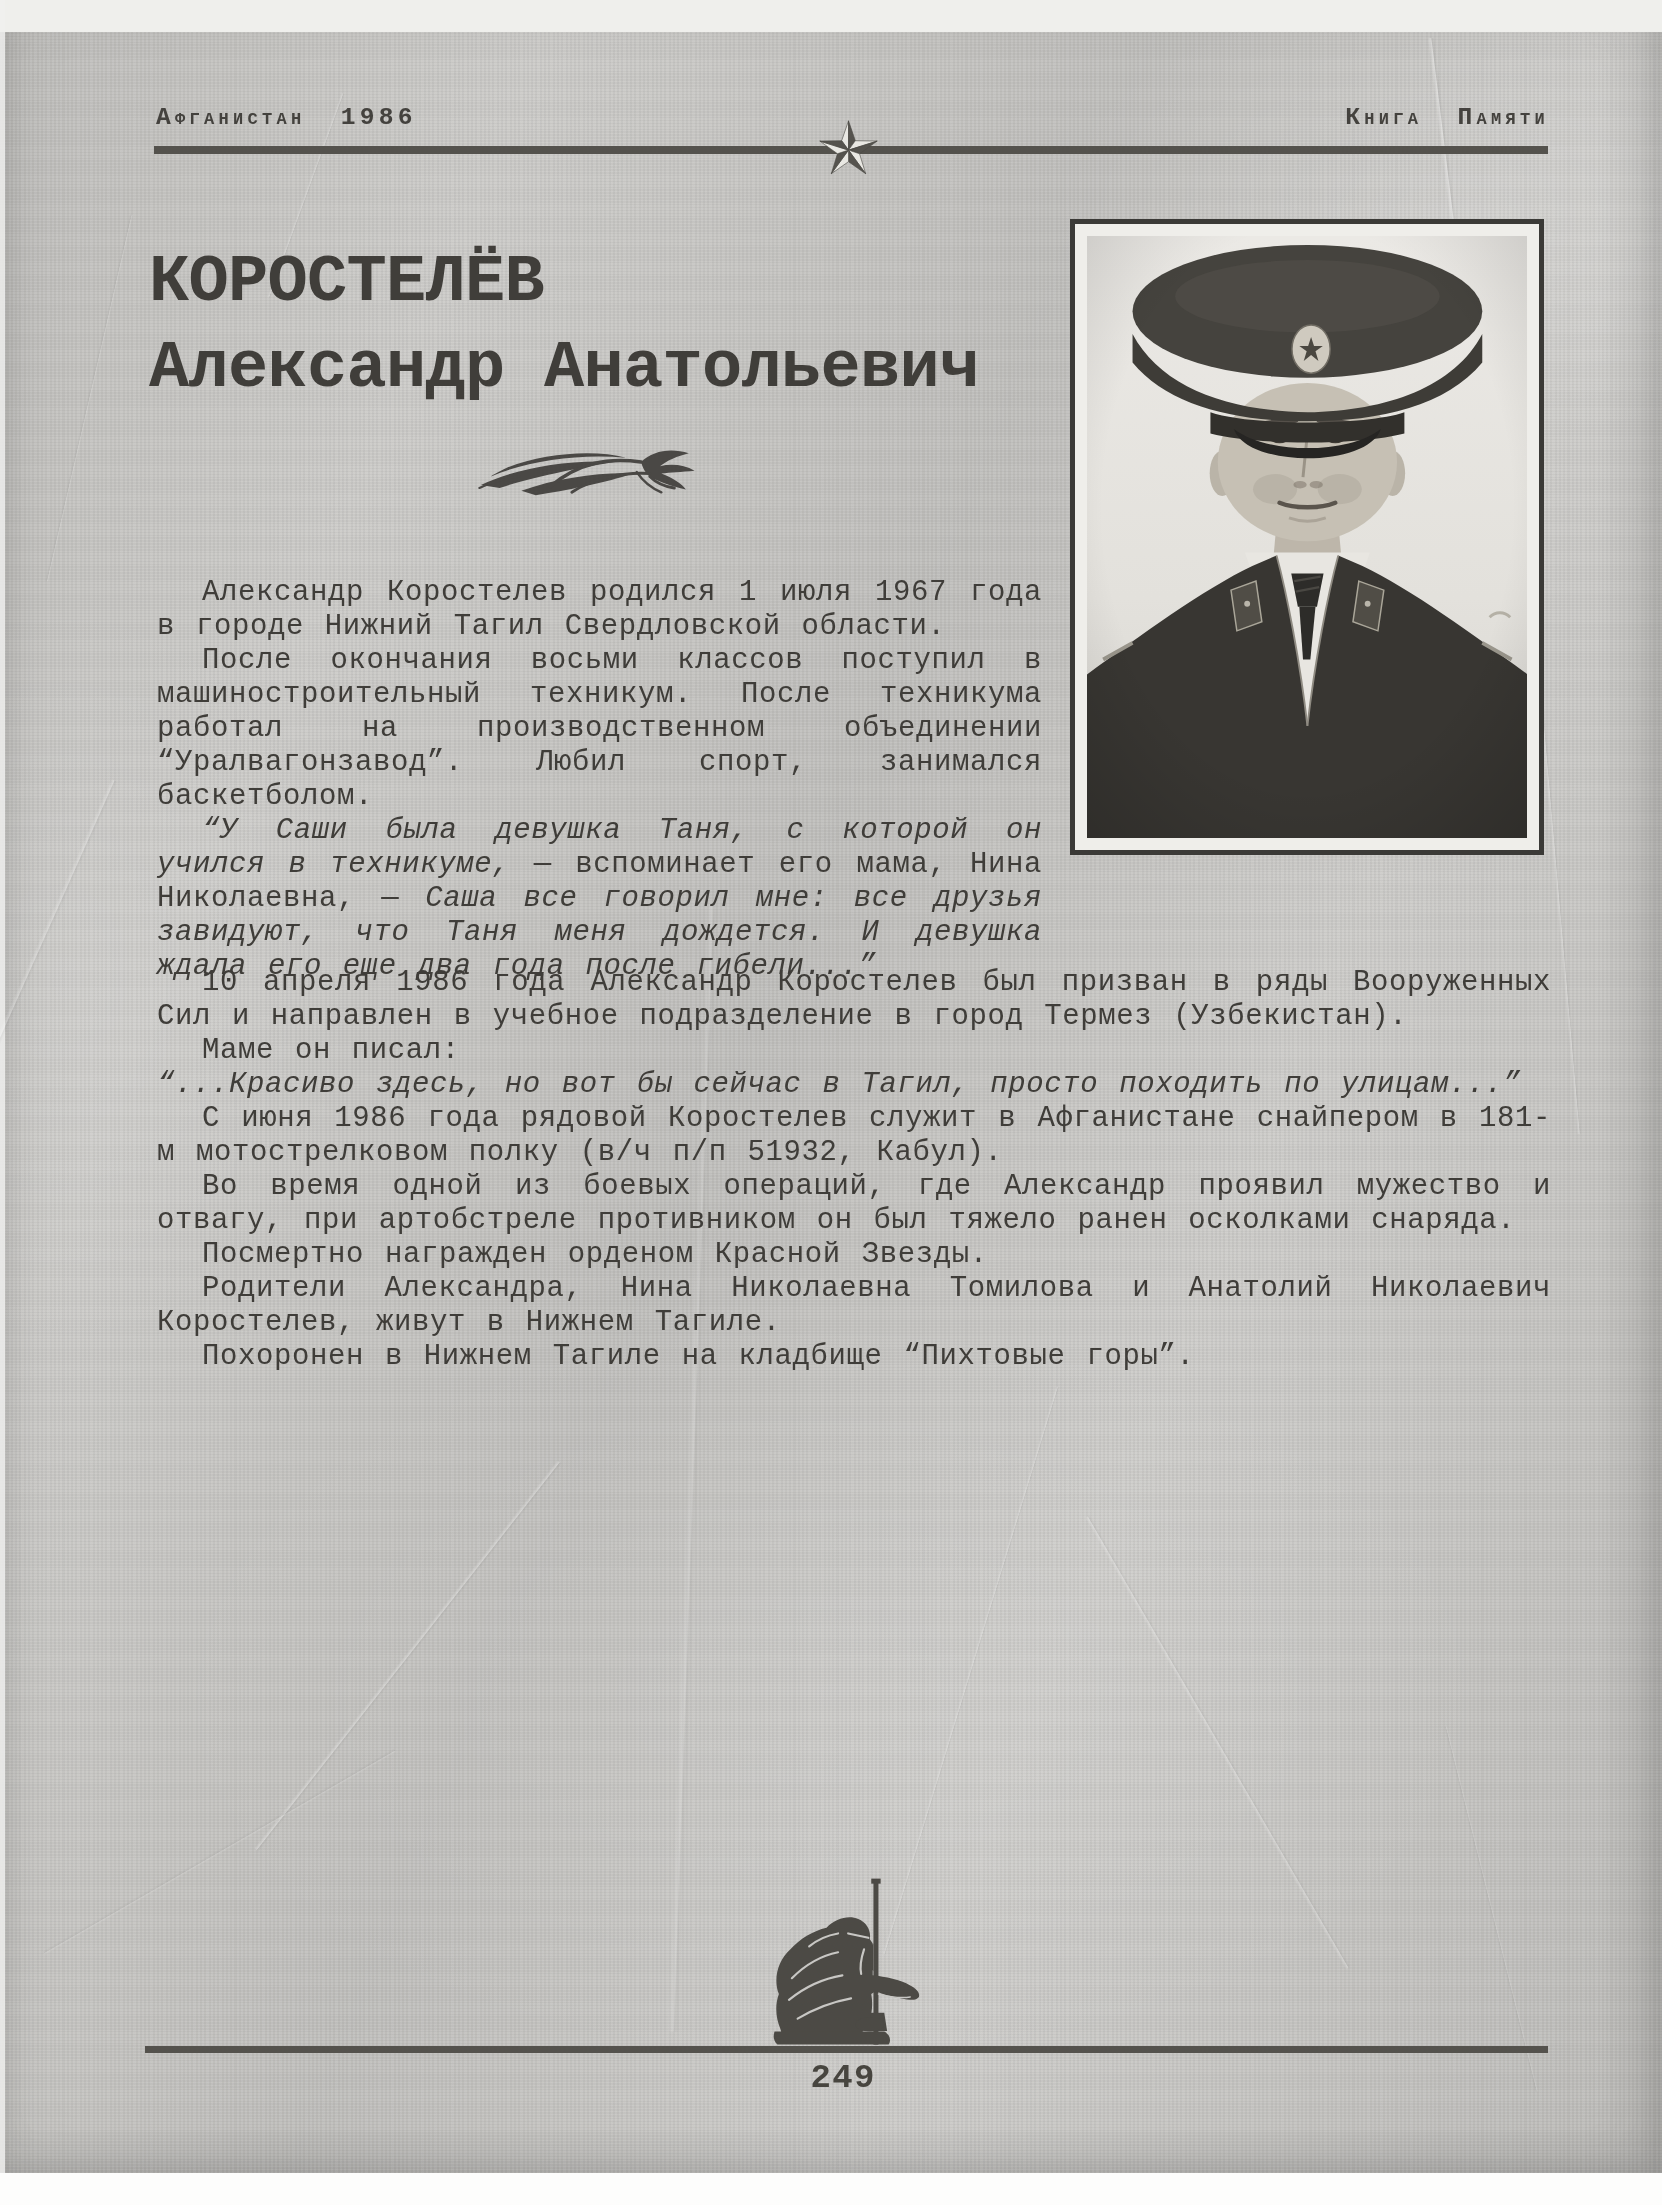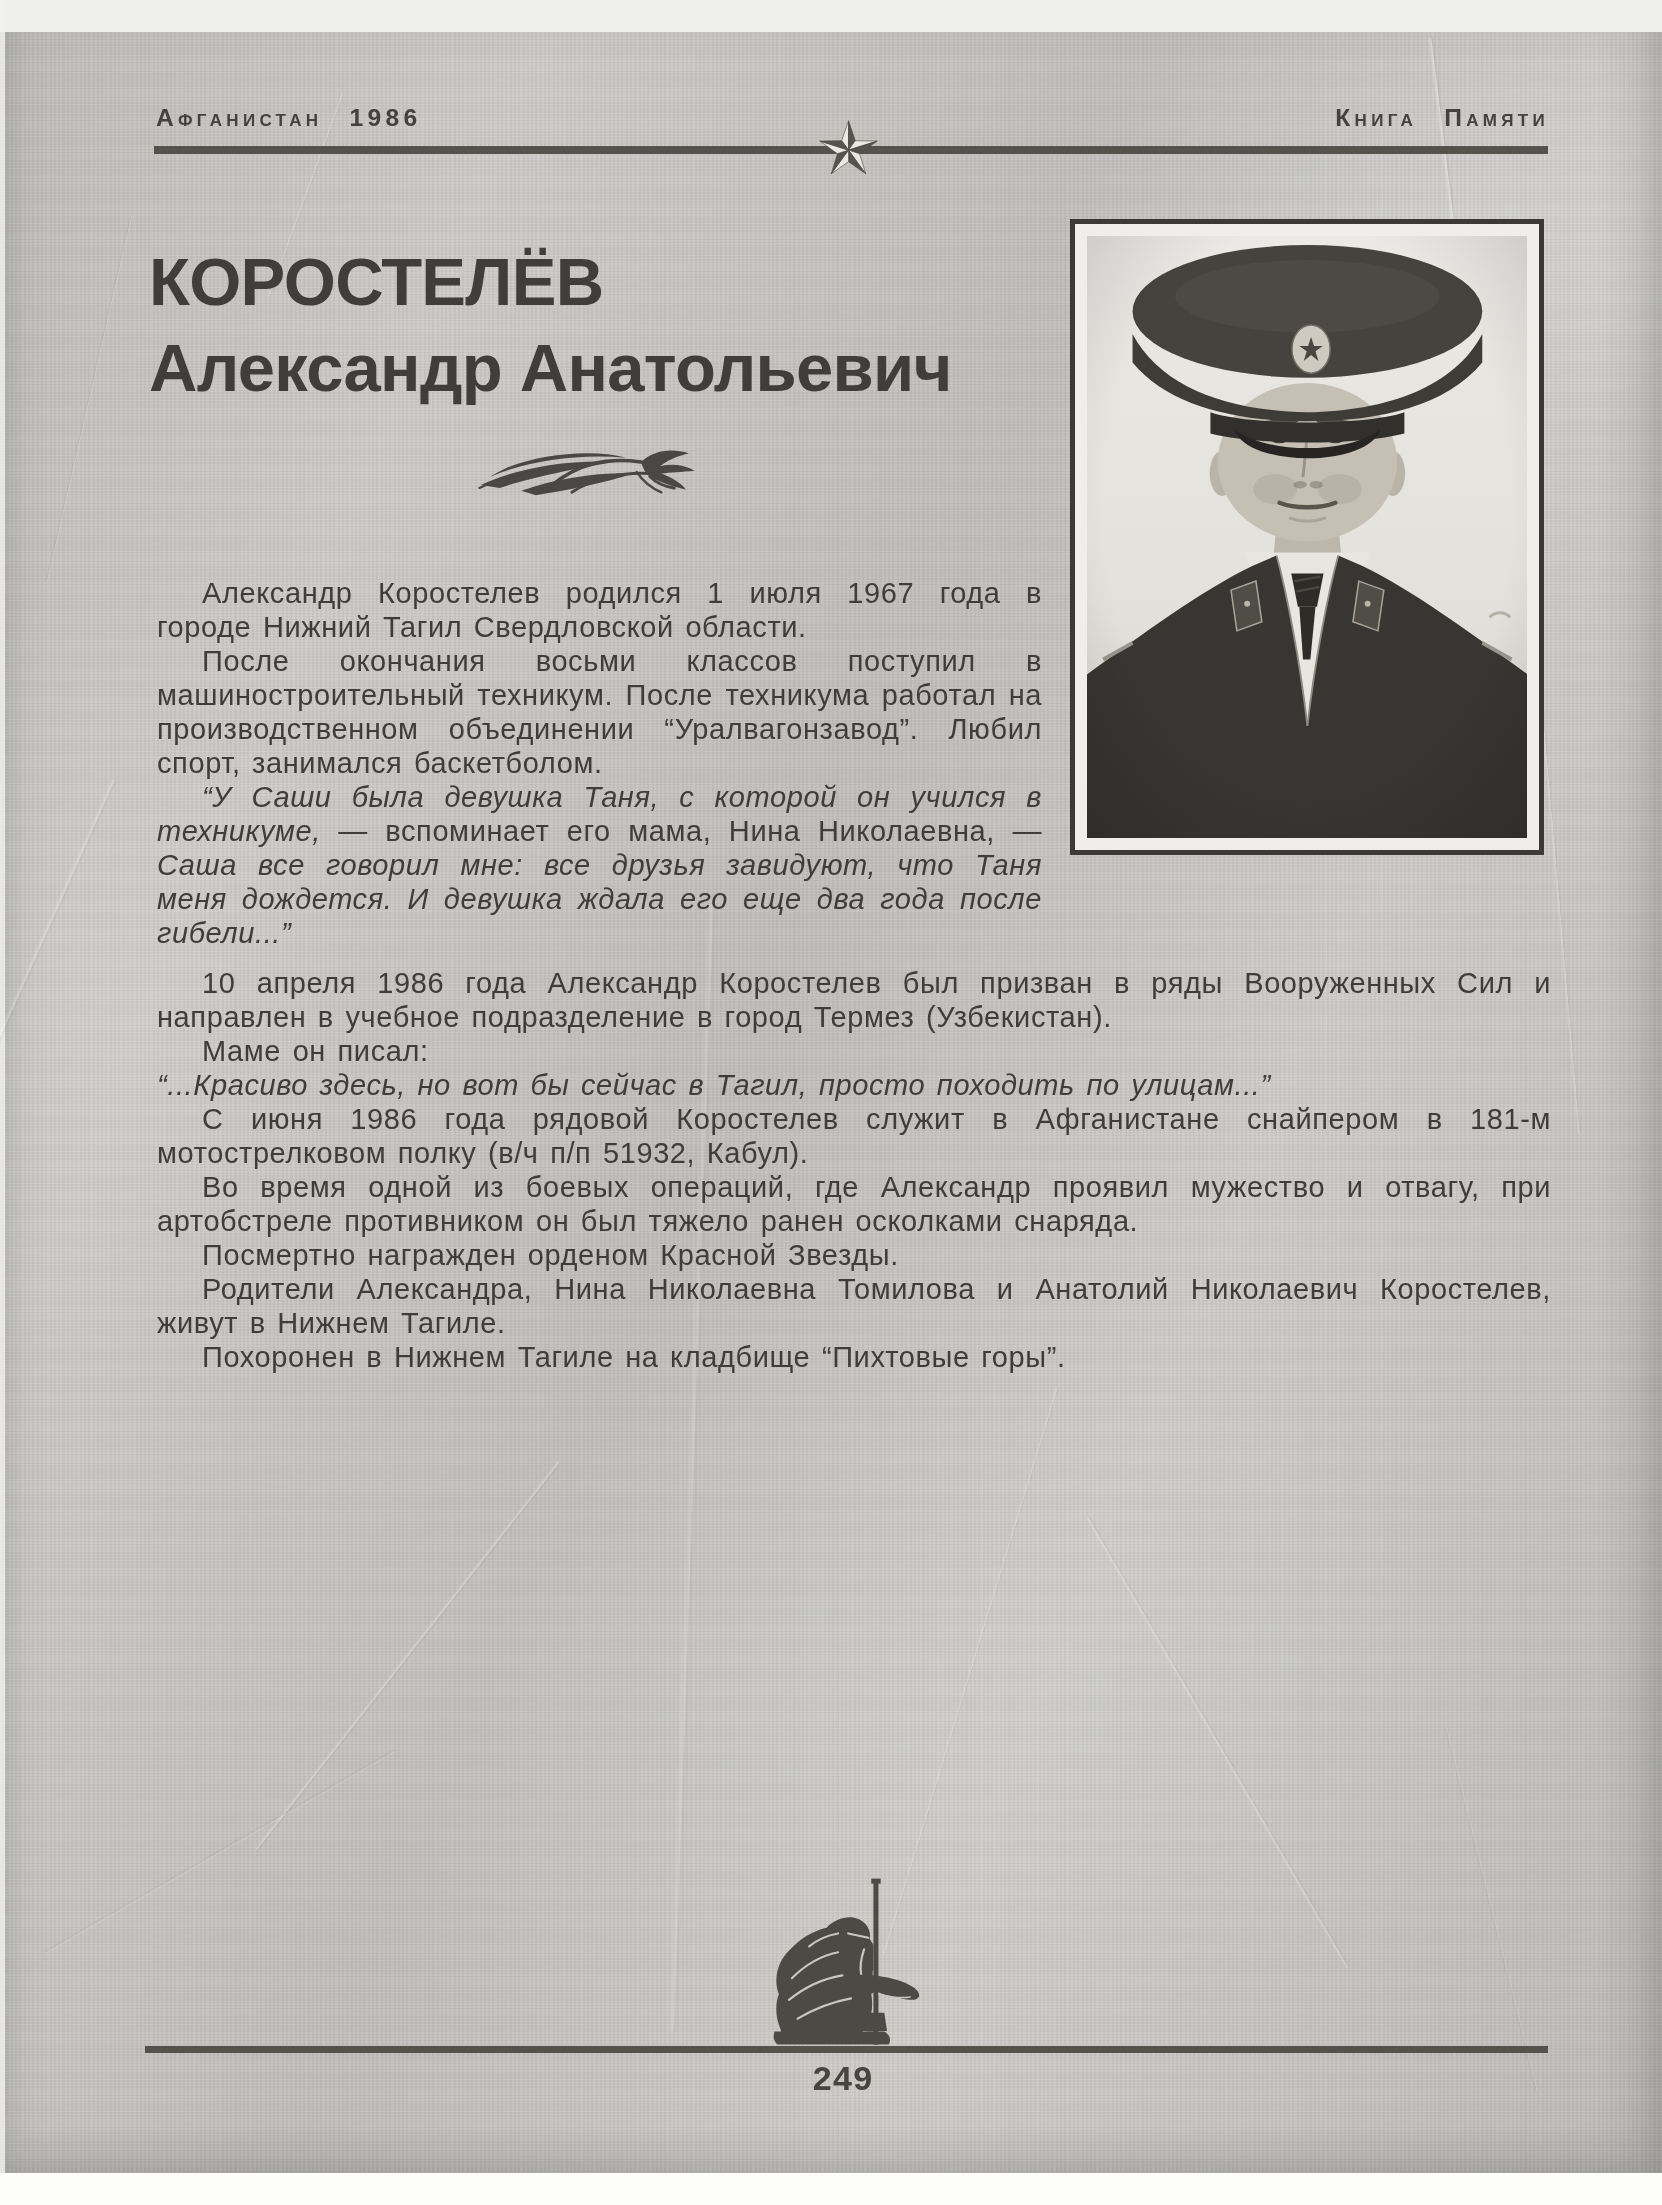--- a/index.html
+++ b/index.html
@@ -1,18 +1,18 @@
 <!DOCTYPE html>
 <html style="font-size:11.6px"><head>
 <meta charset="utf-8">
 <style>
   html,body{margin:0;padding:0;background:#ffffff;}
   .page{
     position:relative;width:1663px;height:2205px;overflow:hidden;
-    font-family:Liberation Sans, sans-serif;background:#7dd3fc;
+    font-family:Liberation Mono, monospace;background:#7dd3fc;
   }
   
   .paper{
     position:absolute;left:0;top:0;width:1663px;height:2173px;
     background-color:#c8c7c4;
     background-image:
       repeating-linear-gradient(0deg, rgba(255,255,255,.030) 0 1.4px, rgba(0,0,0,.022) 1.4px 2.9px),
       repeating-linear-gradient(90deg, rgba(255,255,255,.040) 0 2.2px, rgba(0,0,0,.028) 2.2px 4.3px),
       radial-gradient(651px 362px at 88% 10%, rgba(255,255,255,.16), transparent 65%),
       radial-gradient(506px 651px at 4% 45%, rgba(255,255,255,.10), transparent 60%),

